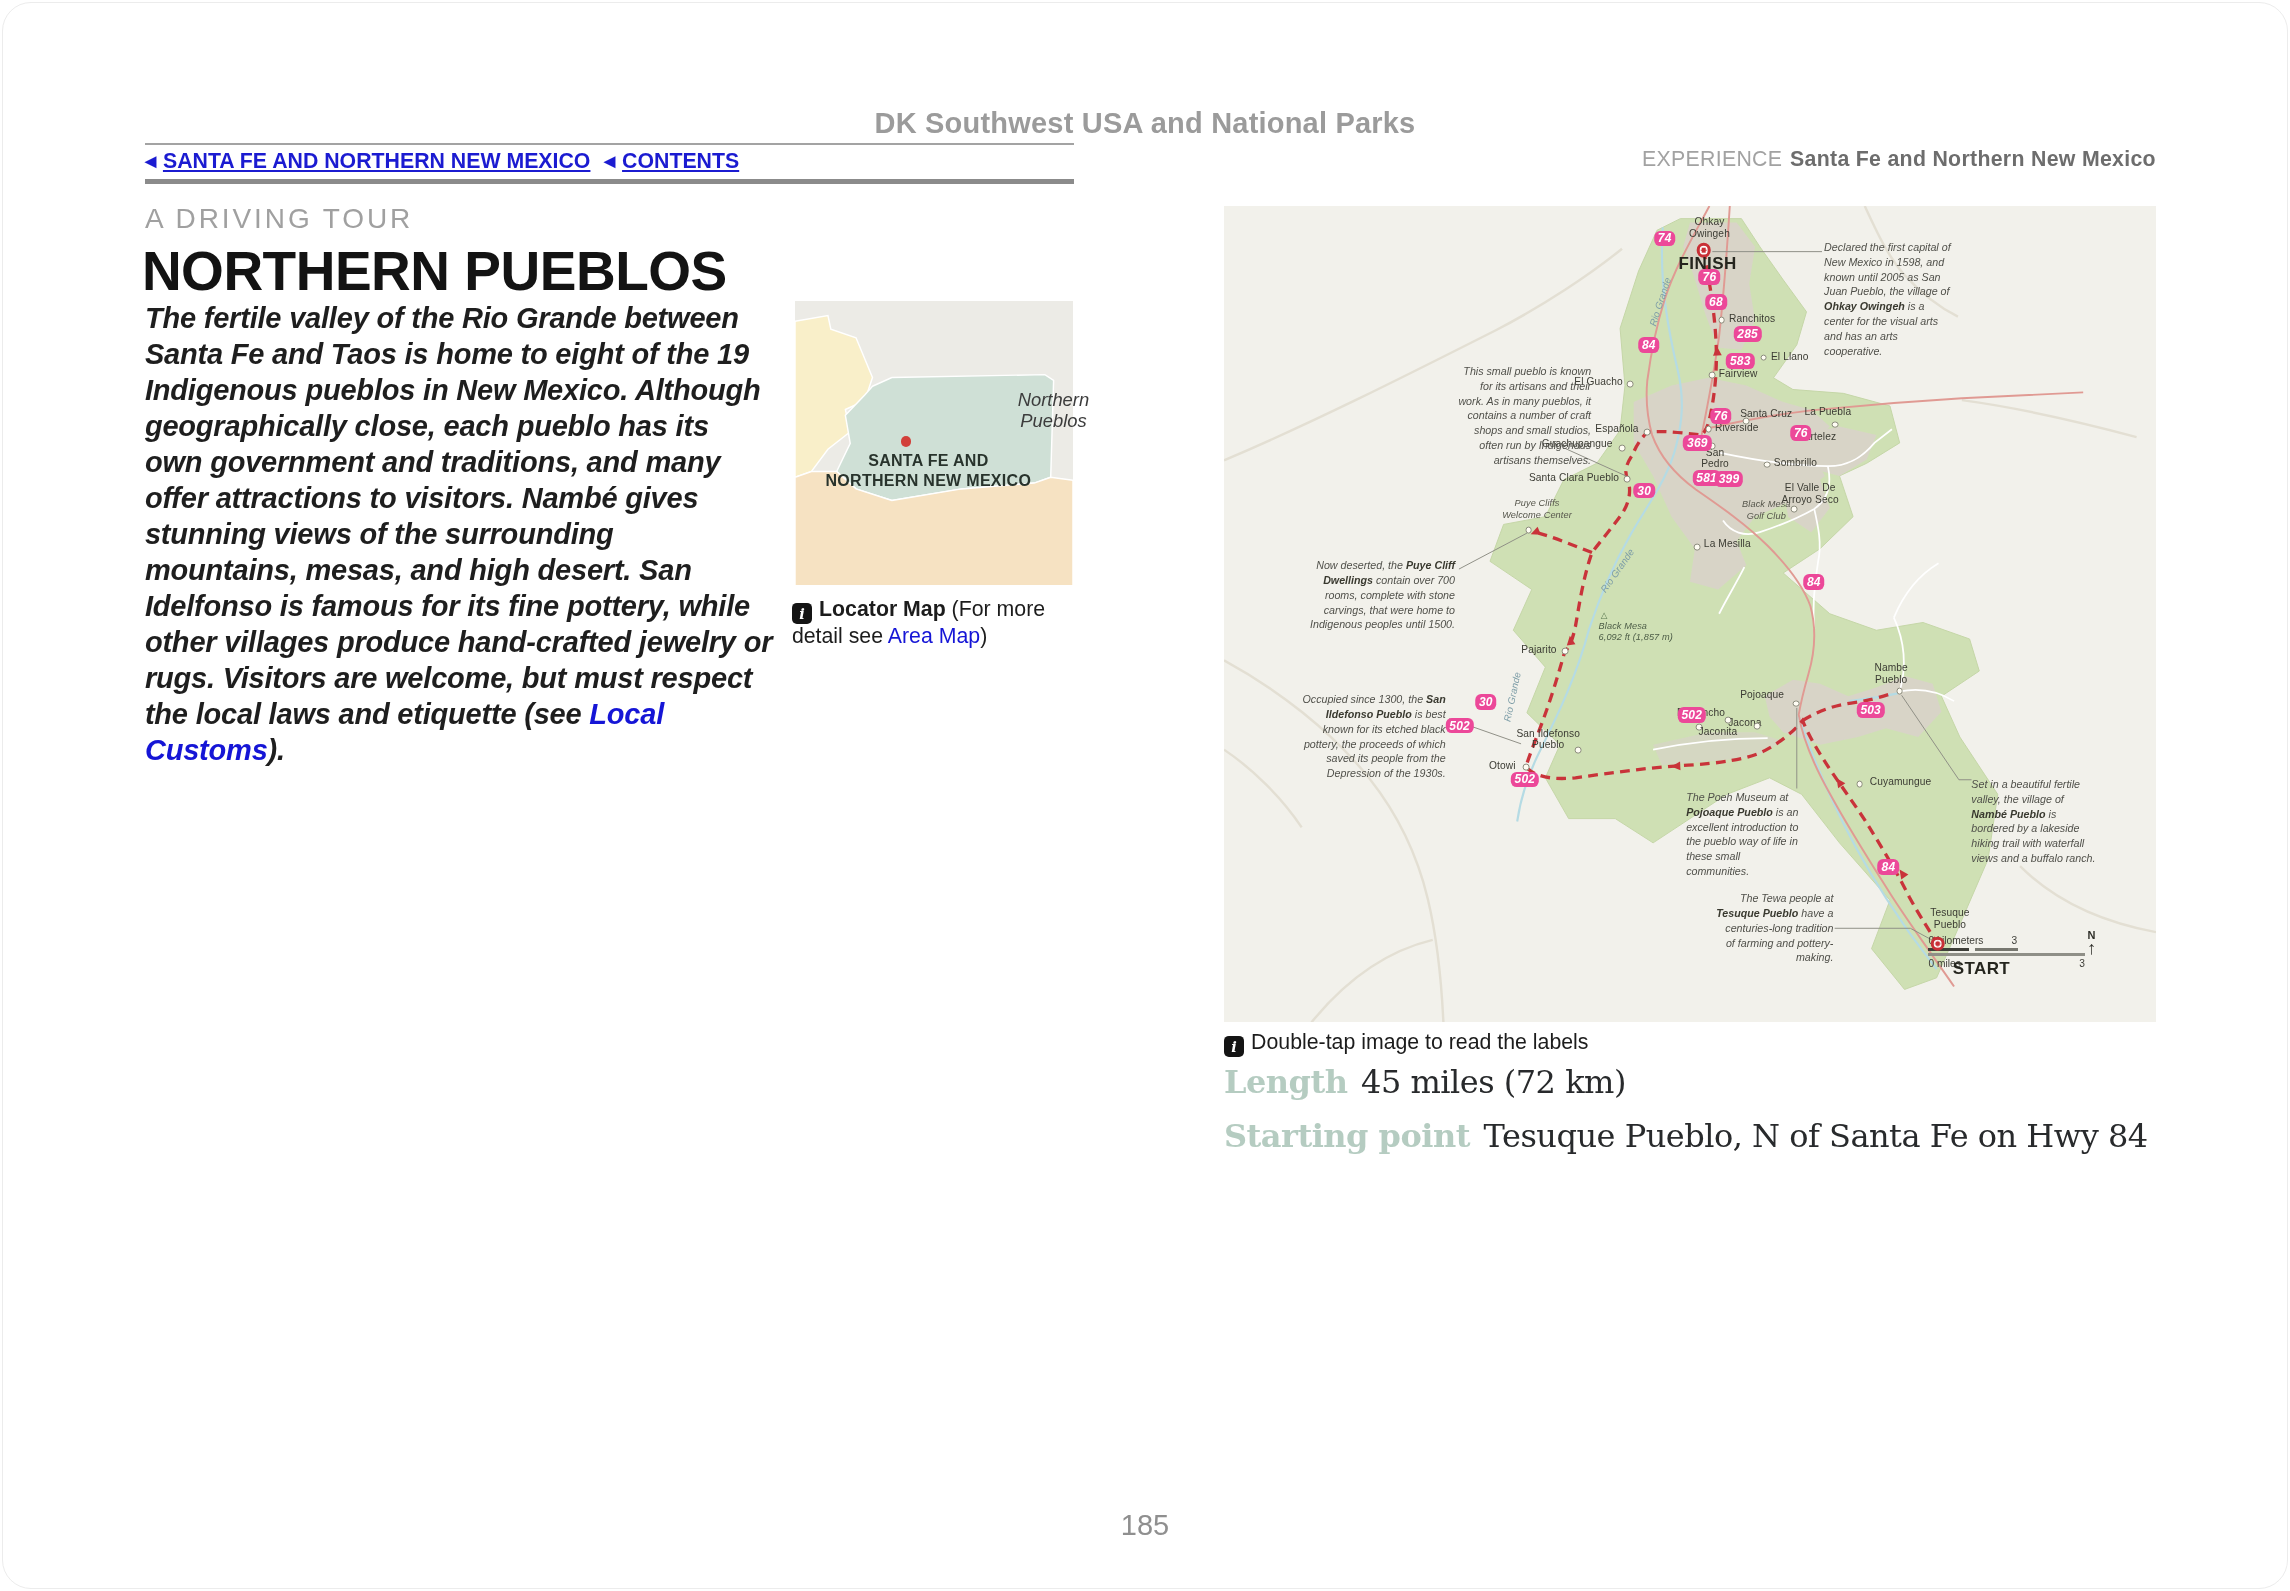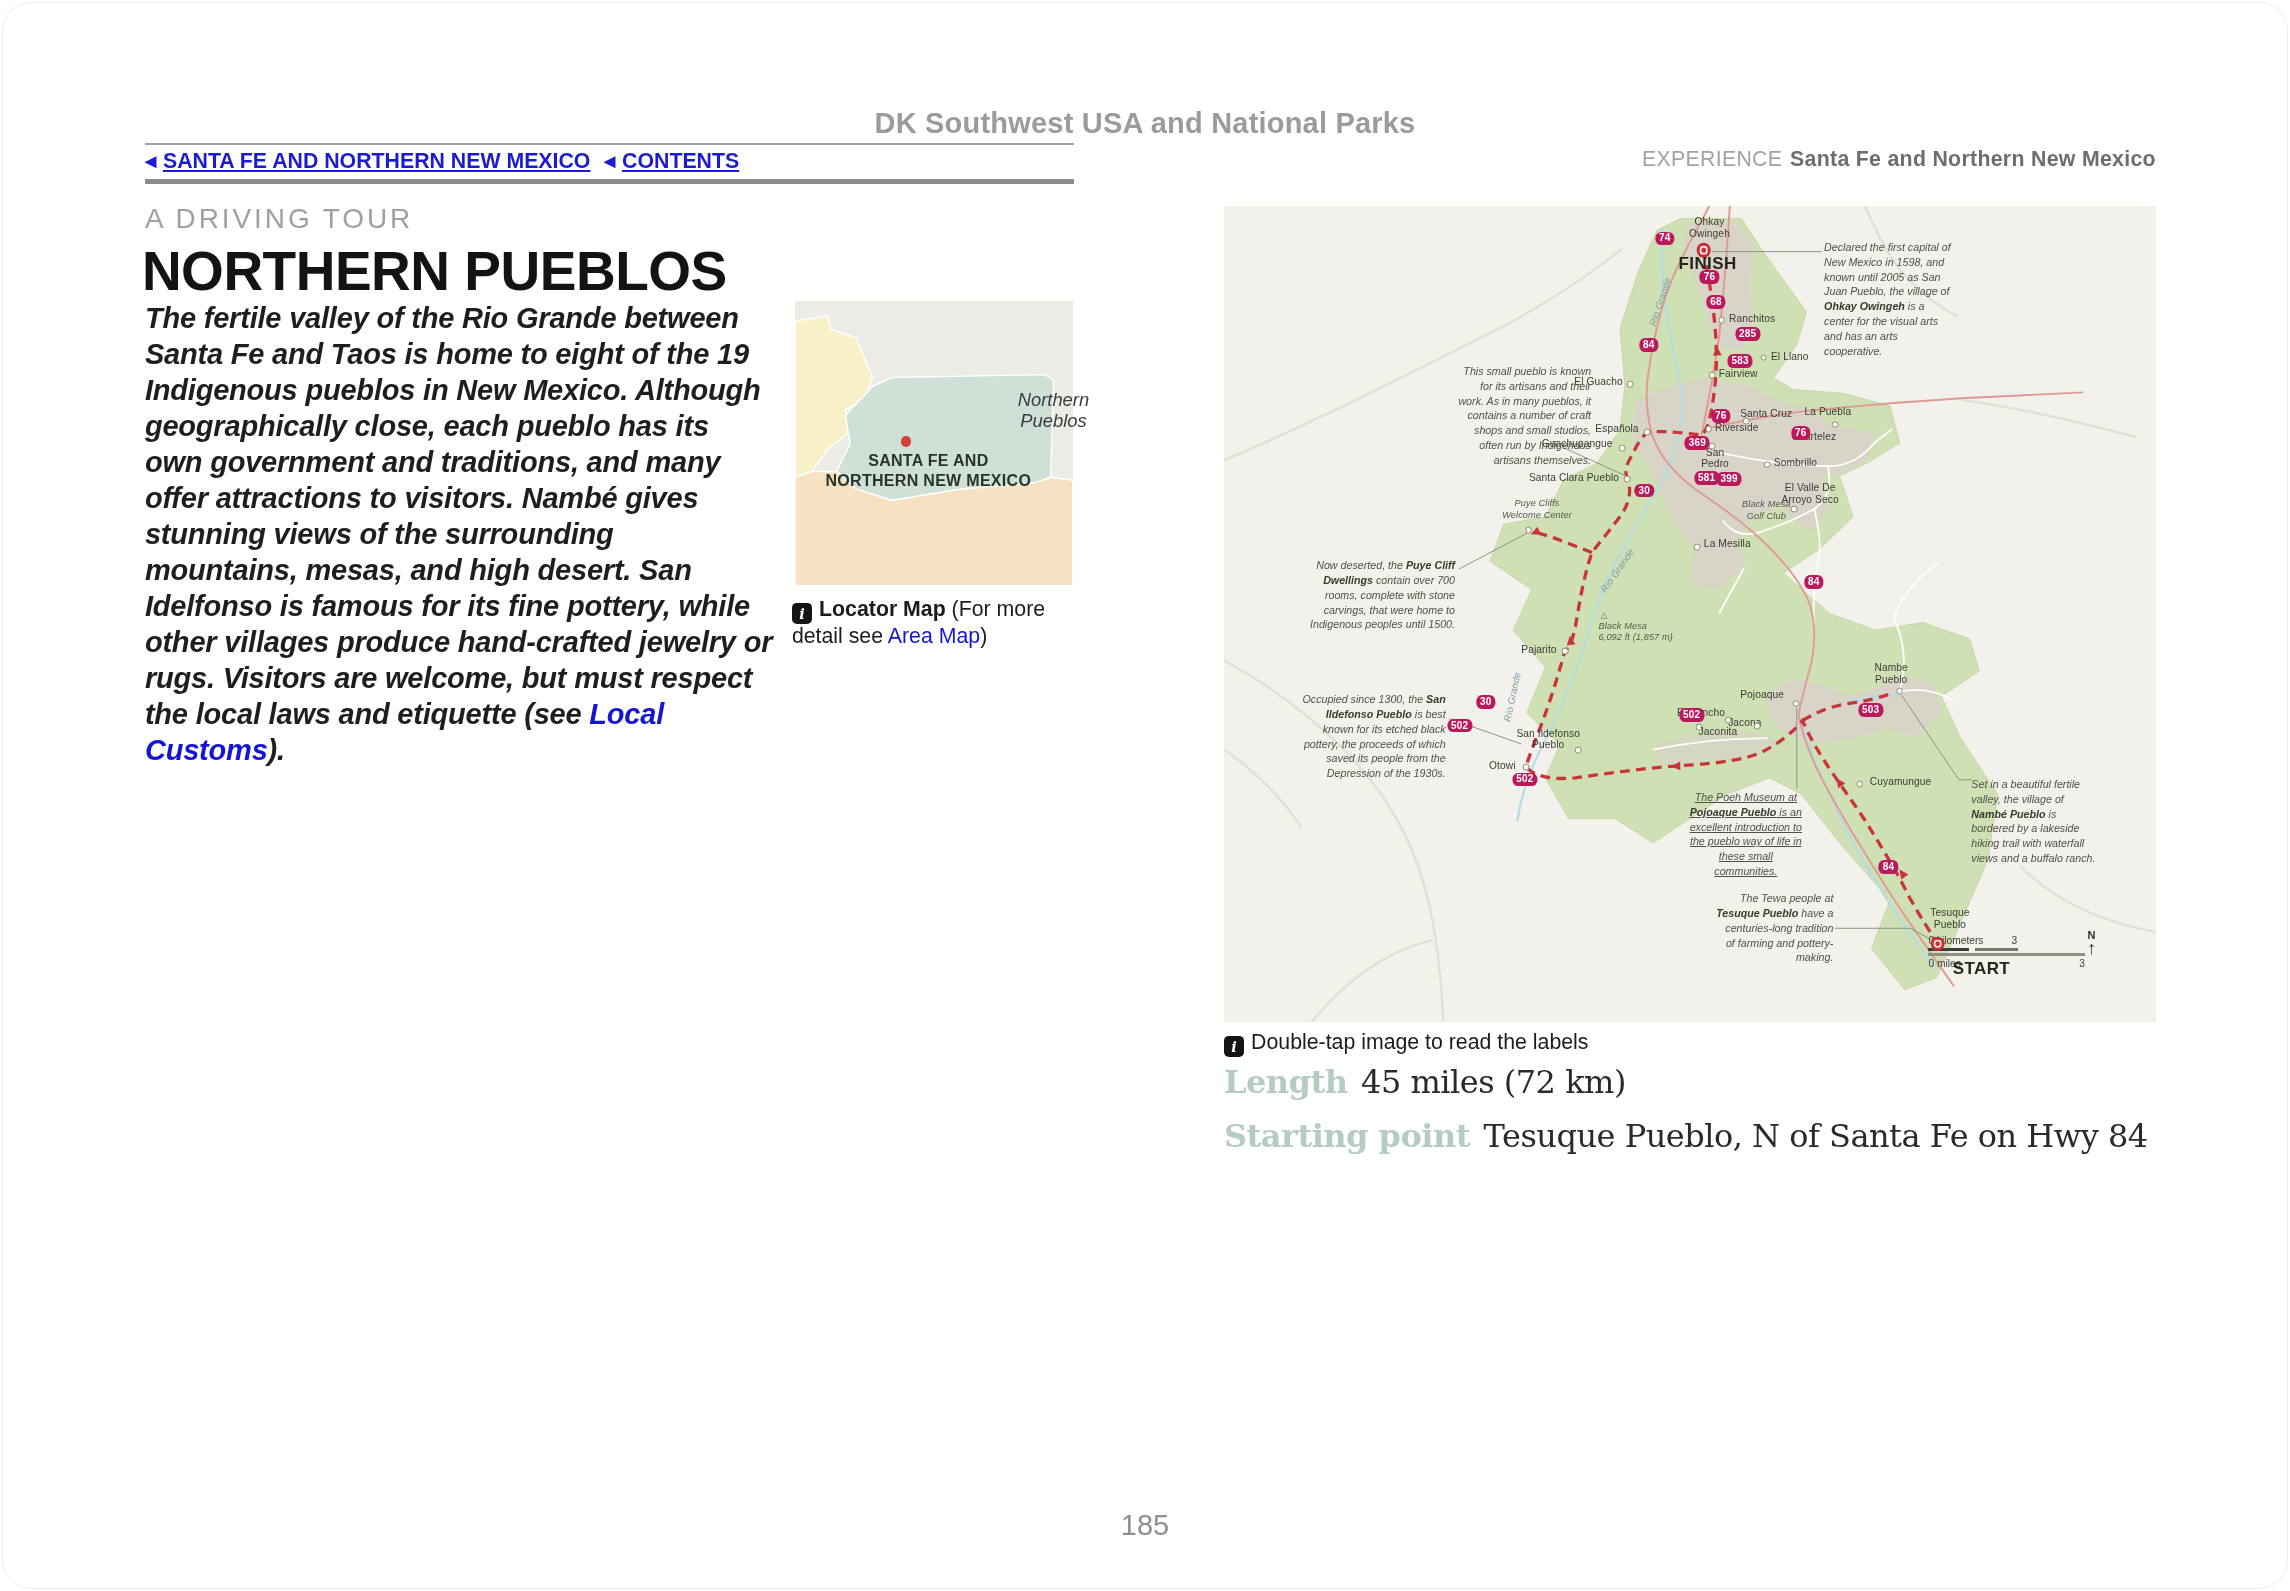--- a/index.html
+++ b/index.html
@@ -39,21 +39,21 @@
   .tour-map svg.art{position:absolute;inset:0;}
   .ml{position:absolute;font-size:10.2px;line-height:1.12;color:#3b3b33;white-space:pre-line;letter-spacing:0.1px;font-weight:400;}
   .a-c{transform:translate(-50%,-50%);text-align:center;}
   .a-l{transform:translate(0,-50%);text-align:left;}
   .a-r{transform:translate(-100%,-50%);text-align:right;}
   .river{font-style:italic;color:#7d9da7;font-size:9.7px;}
   .it{font-style:italic;font-size:9.2px;color:#55554b;line-height:1.25;}
   .peak{color:#4e5e48;}
   .peaktri{color:#5d7a52;font-size:8.7px;}
   .mdot{position:absolute;width:6.8px;height:6.8px;border-radius:50%;background:#fffdf4;border:1.4px solid #8b8b7c;transform:translate(-50%,-50%);box-sizing:border-box;}
-  .mshield{position:absolute;transform:translate(-50%,-50%);background:#be185d;color:#fff;font-size:10px;font-weight:700;line-height:1;padding:1.9px 3.9px;border-radius:5.8px;letter-spacing:0.2px;}
+  .mshield{position:absolute;transform:translate(-50%,-50%);background:#ec4899;color:#fff;font-size:12px;font-weight:700;line-height:1;padding:1.9px 3.9px;border-radius:5.8px;letter-spacing:0.2px;font-style:italic;}
   .mannot{position:absolute;font-style:italic;font-size:10.7px;line-height:1.38;color:#50504a;}
   .mannot .b{font-weight:700;color:#39392f;}
   .marker{position:absolute;width:14.6px;height:14.6px;border-radius:50%;border:3.4px solid #c92f36;background:radial-gradient(circle,#c92f36 0 2.5px,#fff 2.6px);transform:translate(-50%,-50%);box-sizing:border-box;}
   .marker-label{position:absolute;font-weight:700;font-size:17px;color:#25251e;letter-spacing:0.4px;transform:translate(-50%,-50%);}
   .marker-label.left{transform:translate(0,-50%);}
 
   
   .scale{position:absolute;left:75.6%;top:89.3%;width:16.8%;font-size:10.2px;color:#3d3d37;}
   .scale .row{position:relative;height:12.6px;}
   .scale .v3{position:absolute;left:53%;top:0;}
@@ -283,21 +283,21 @@
       <div class="mshield" style="left: 28.1%; top: 60.8%;">30</div>
       <div class="mshield" style="left: 25.3%; top: 63.7%;">502</div>
       <div class="mshield" style="left: 50.2%; top: 62.4%;">502</div>
       <div class="mshield" style="left: 32.3%; top: 70.3%;">502</div>
       <div class="mshield" style="left: 69.4%; top: 59.6%; margin-top: 18px;">503</div>
       <div class="mshield" style="left: 71.3%; top: 81%;">84</div>
       <div class="mannot" style="left: 64.4%; top: 4.2%; width: 14.2%; text-align: left;"><span>Declared the first capital of New Mexico in 1598, and known until 2005 as San Juan Pueblo, the village of </span><span class="b">Ohkay Owingeh</span><span> is a center for the visual arts and has an arts cooperative.</span></div>
       <div class="mannot" style="left: 24.6%; top: 19.4%; width: 14.8%; text-align: right;"><span>This small pueblo is known for its artisans and their work. As in many pueblos, it contains a number of craft shops and small studios, often run by Indigenous artisans themselves.</span></div>
       <div class="mannot" style="left: 9%; top: 43.2%; width: 15.8%; text-align: right;"><span>Now deserted, the </span><span class="b">Puye Cliff Dwellings</span><span> contain over 700 rooms, complete with stone carvings, that were home to Indigenous peoples until 1500.</span></div>
       <div class="mannot" style="left: 7.6%; top: 59.6%; width: 16.2%; text-align: right;"><span>Occupied since 1300, the </span><span class="b">San Ildefonso Pueblo</span><span> is best known for its etched black pottery, the proceeds of which saved its people from the Depression of the 1930s.</span></div>
-      <div class="mannot" style="left: 49.6%; top: 71.6%; width: 12.8%; text-align: center; text-decoration: underline;"><span>The Poeh Museum at </span><span class="b">Pojoaque Pueblo</span><span> is an excellent introduction to the pueblo way of life in these small communities.</span></div>
+      <div class="mannot" style="left: 49.6%; top: 71.6%; width: 12.8%; text-align: left;"><span>The Poeh Museum at </span><span class="b">Pojoaque Pueblo</span><span> is an excellent introduction to the pueblo way of life in these small communities.</span></div>
       <div class="mannot" style="left: 80.2%; top: 70%; width: 13.8%; text-align: left;"><span>Set in a beautiful fertile valley, the village of </span><span class="b">Nambé Pueblo</span><span> is bordered by a lakeside hiking trail with waterfall views and a buffalo ranch.</span></div>
       <div class="mannot" style="left: 52.8%; top: 84%; width: 12.6%; text-align: right;"><span>The Tewa people at </span><span class="b">Tesuque Pueblo</span><span> have a centuries-long tradition of farming and pottery-making.</span></div>
       <div class="marker" style="left: 51.5%; top: 5.4%;"></div>
       <div class="marker-label" style="left: 51.9%; top: 7.1%;">FINISH</div>
       <div class="marker" style="left: 76.6%; top: 90.4%;"></div>
       <div class="marker-label left" style="left: 78.2%; top: 90.3%; margin-top: 26px;">START</div>
     </div>
 
   <div class="map-caption">
     <span class="info-icon">i</span><span>Double-tap image to read the labels</span>

